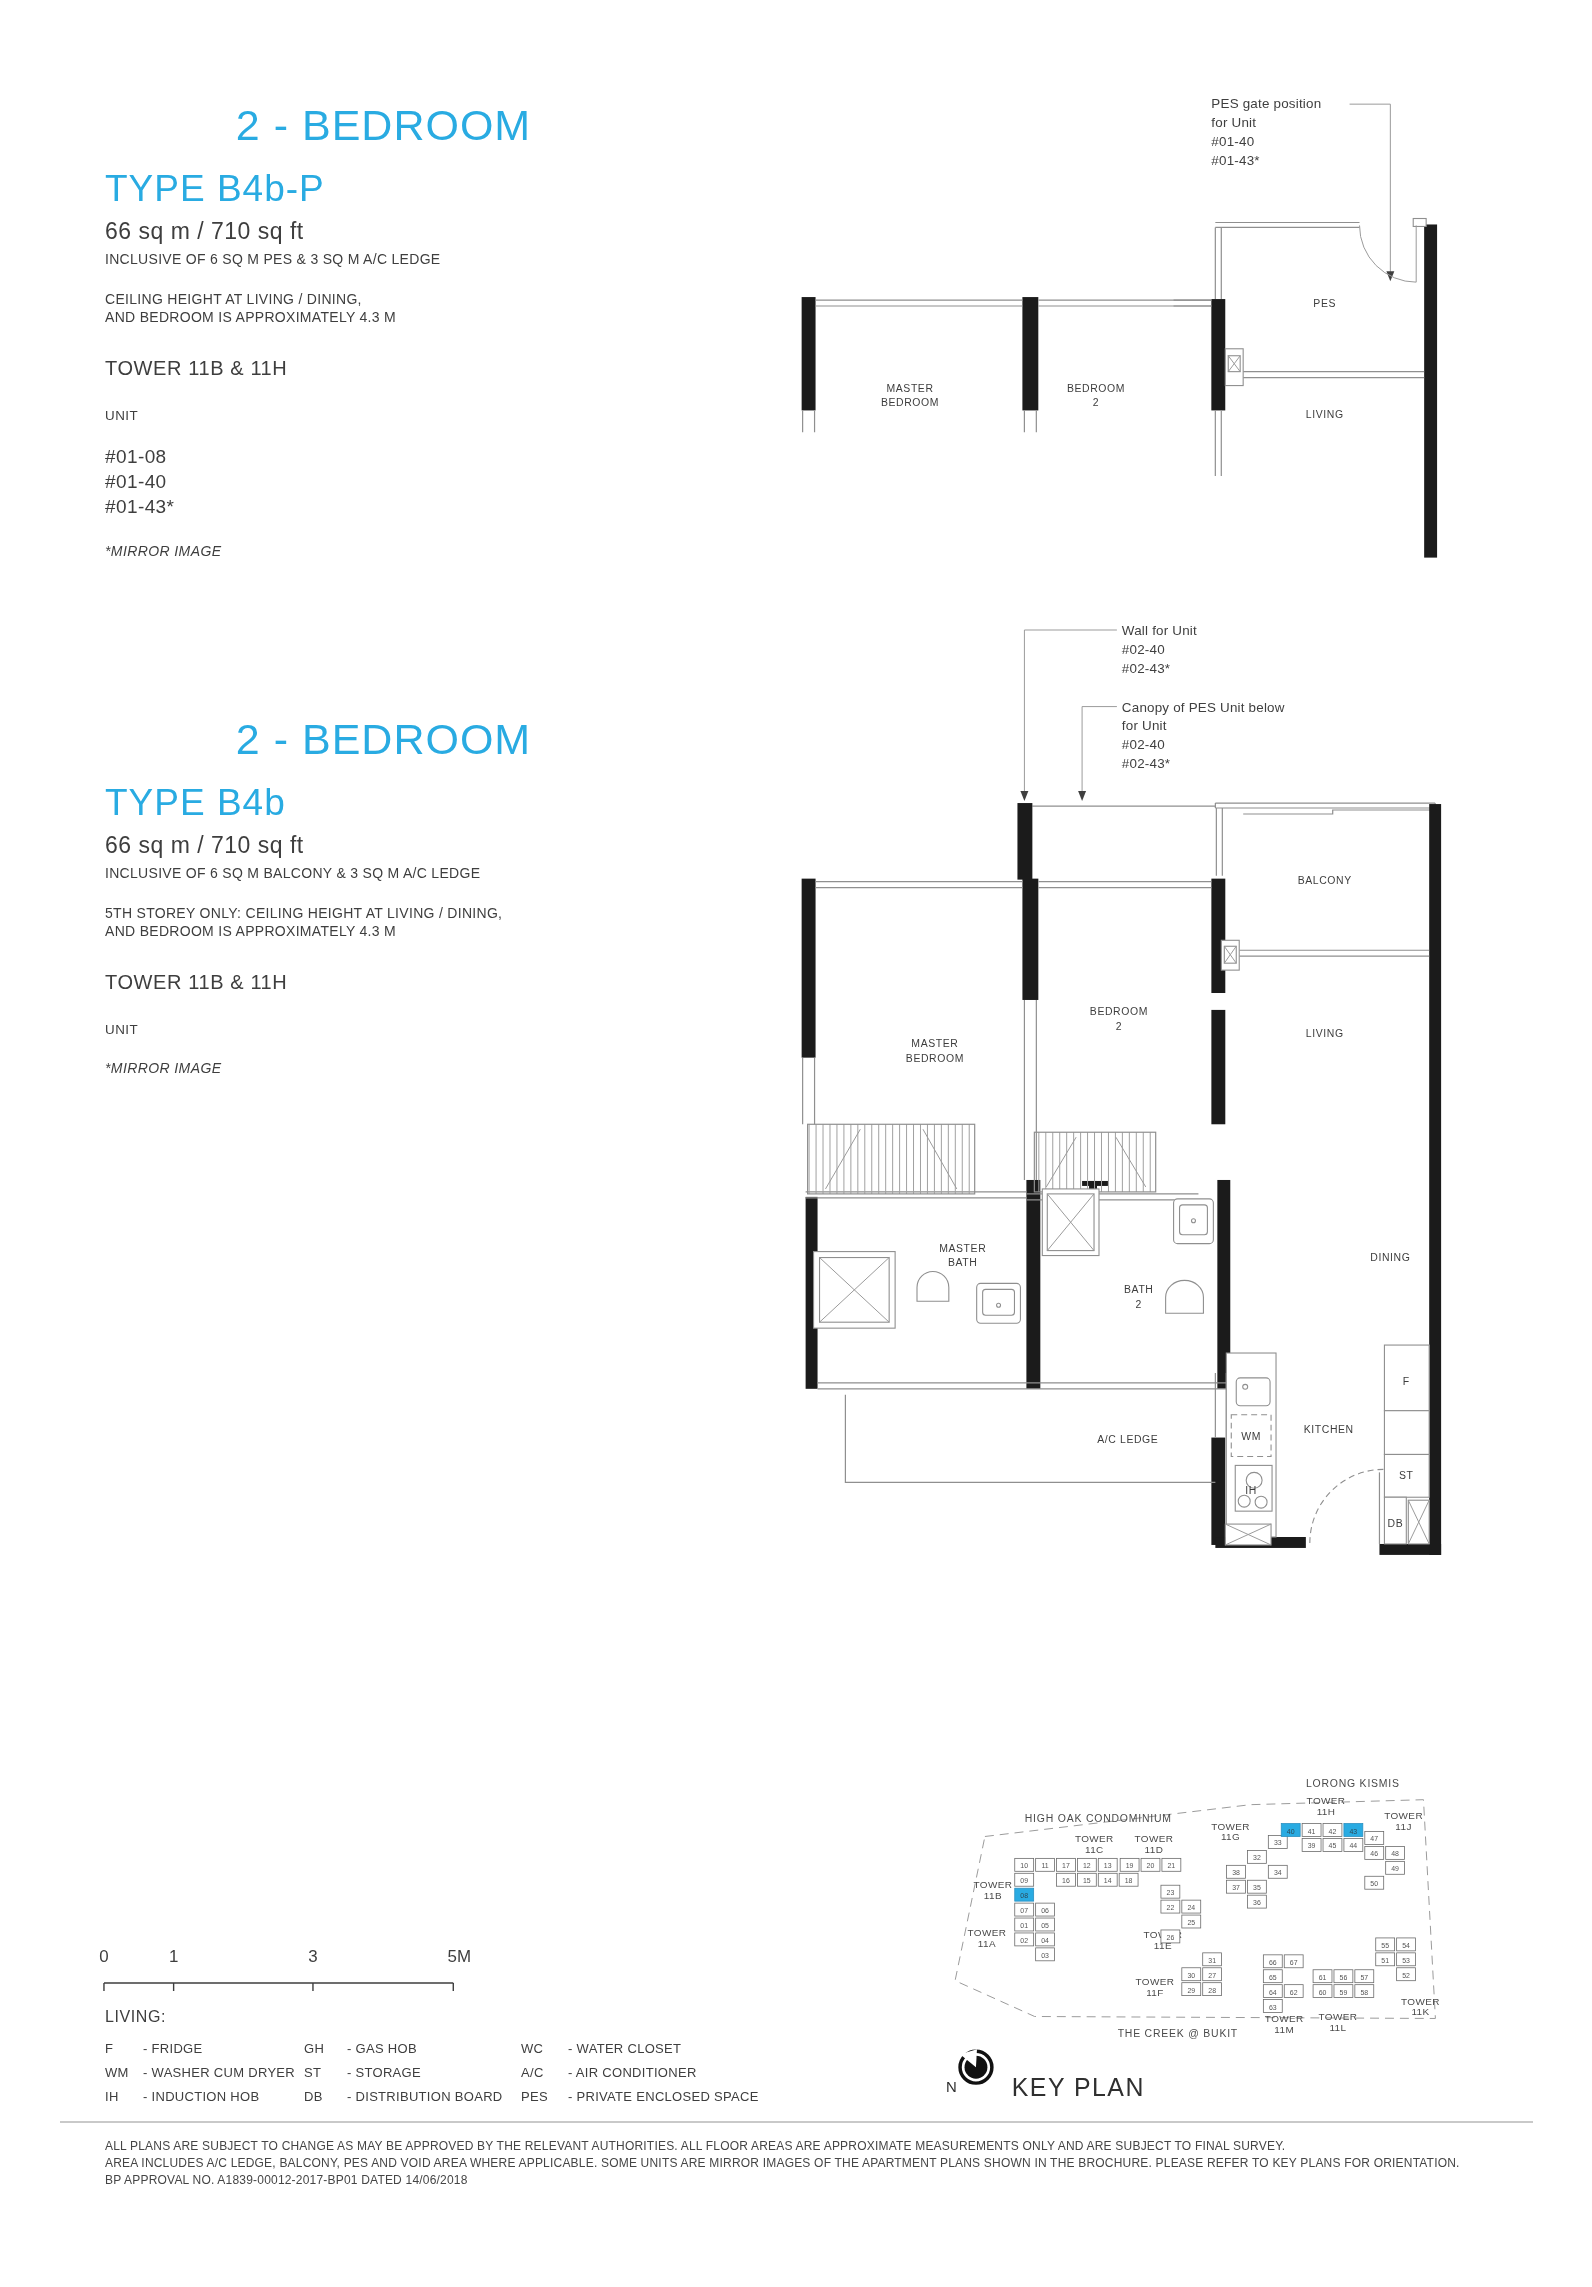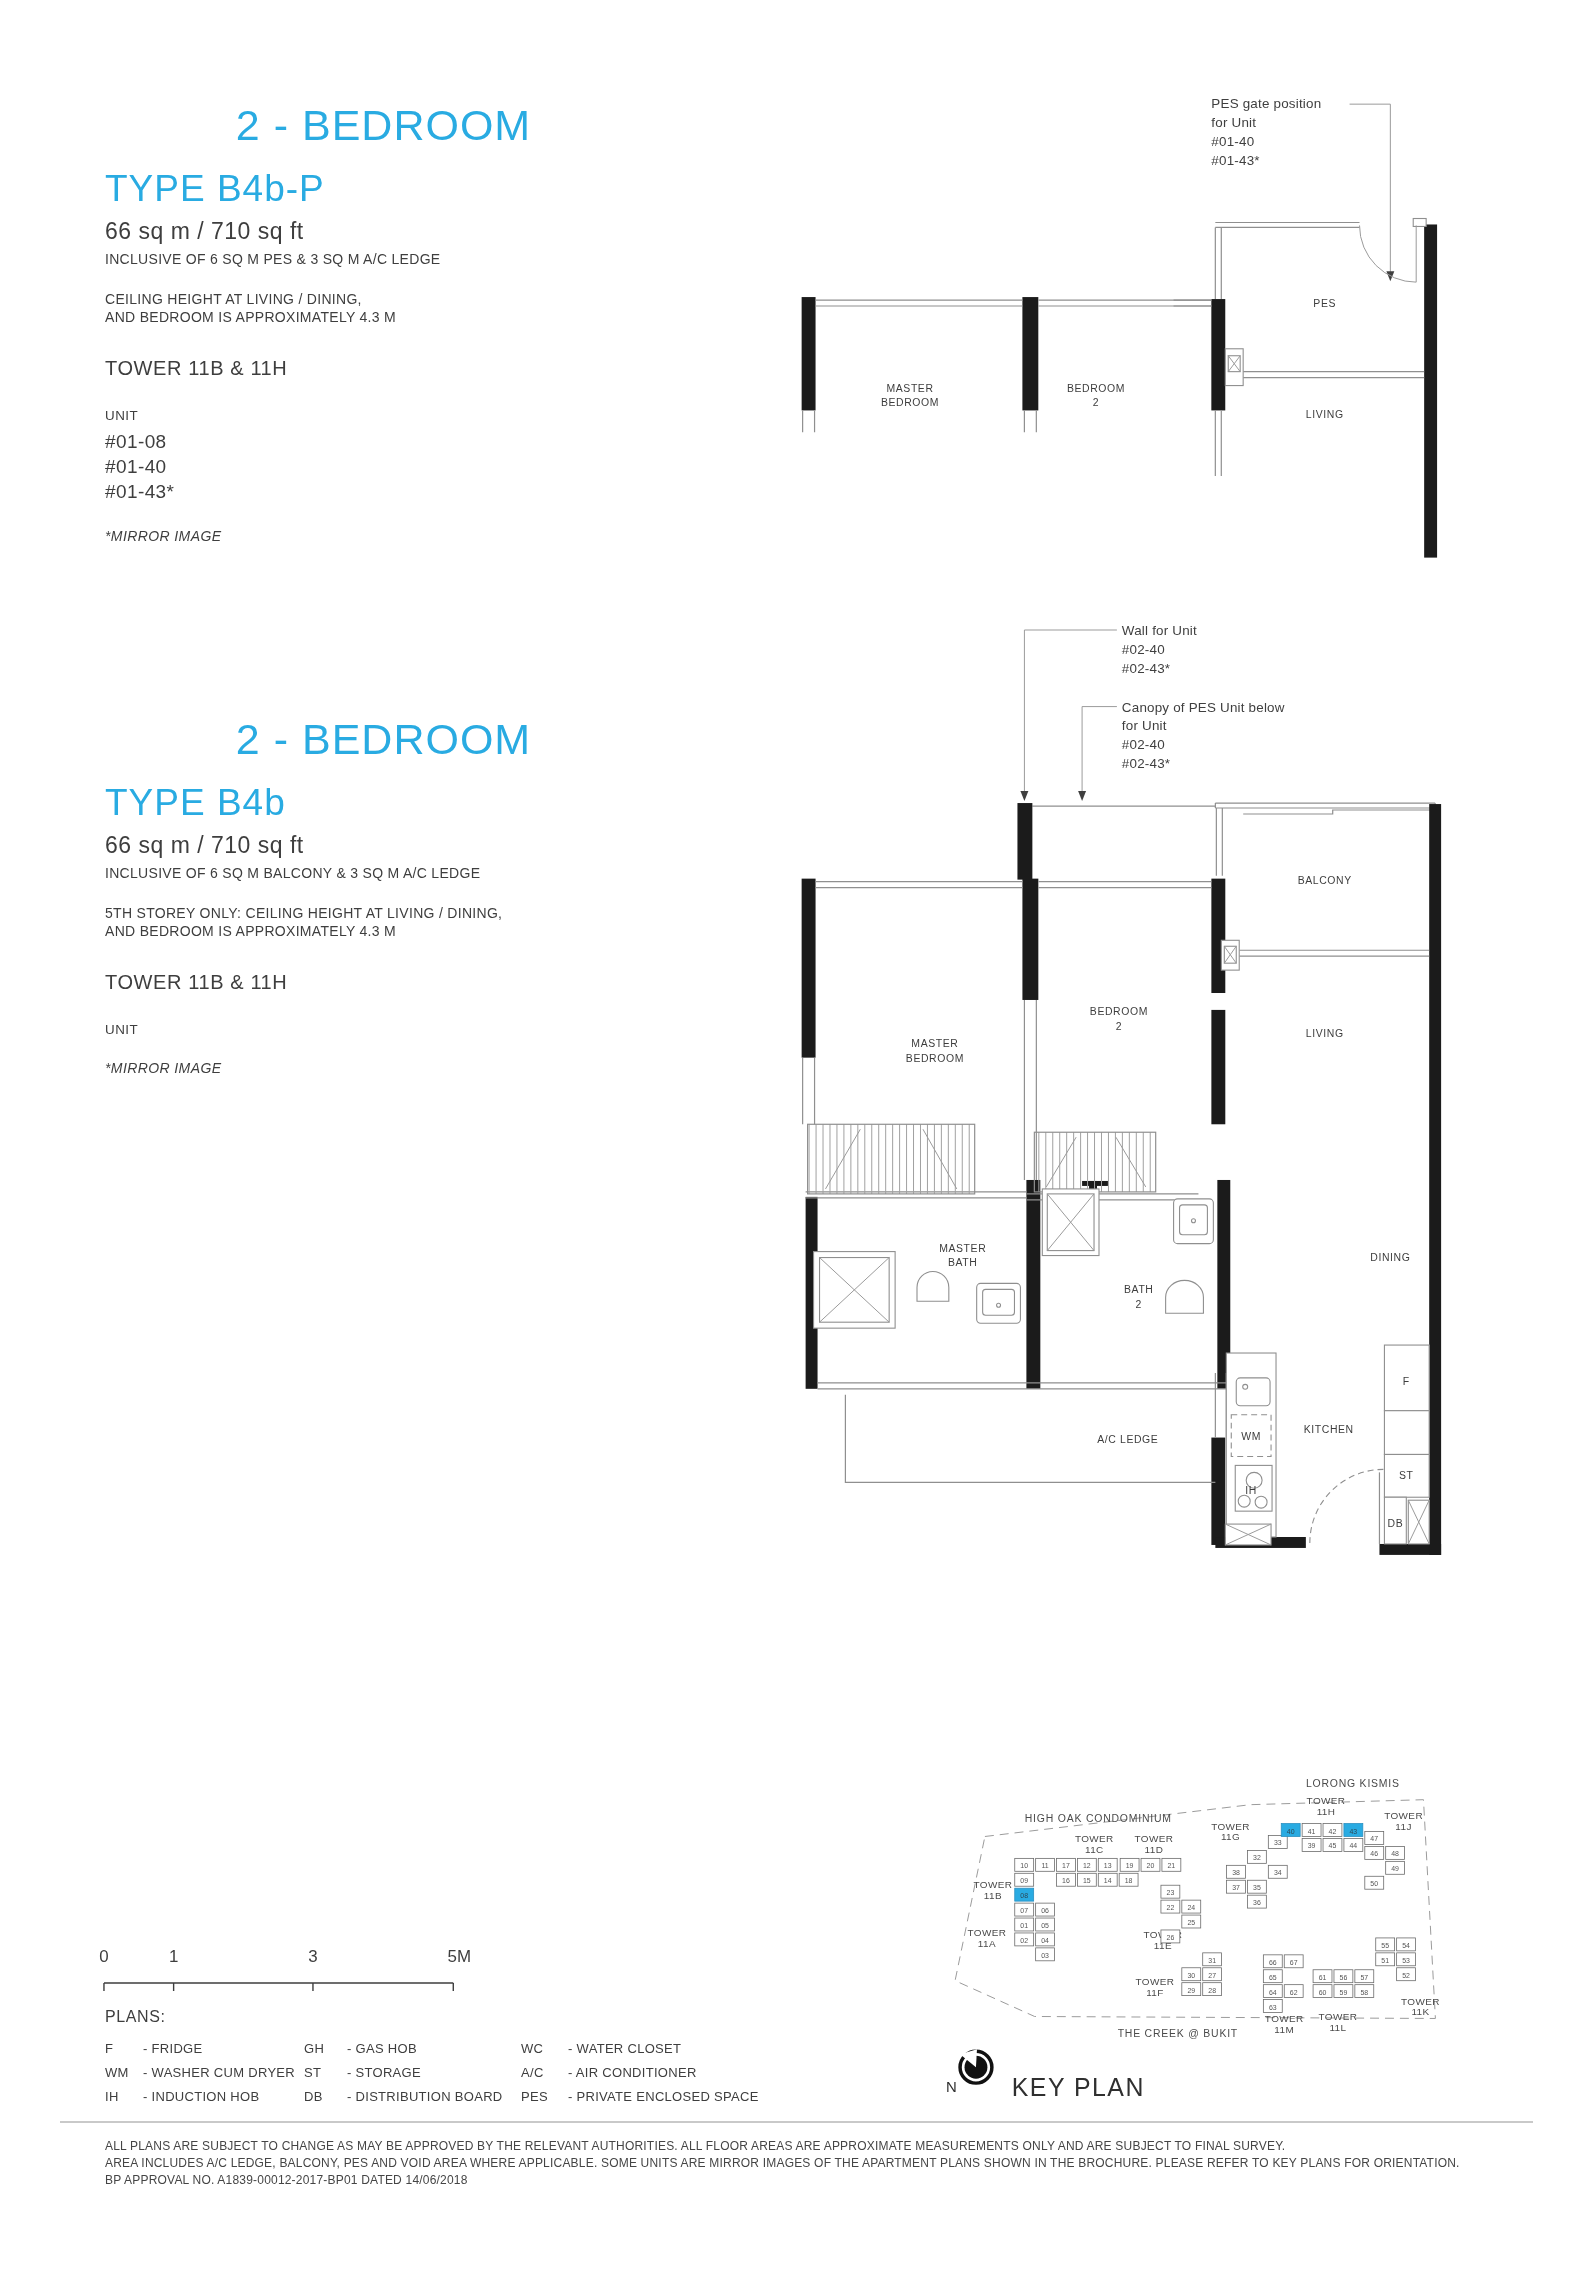--- a/index.html
+++ b/index.html
@@ -12,21 +12,21 @@
   
   .info{position:absolute;left:105px;width:557px;}
   .info h1{margin:0;font-size:43px;line-height:1;font-weight:400;color:#29ABE2;letter-spacing:1px;text-align:center;}
   .info h2{margin:23px 0 0 0;font-size:37px;line-height:1;font-weight:400;color:#29ABE2;letter-spacing:1px;}
   .info .area{margin-top:13px;font-size:23px;line-height:1;letter-spacing:0.5px;}
   .info .small{font-size:14px;line-height:18px;letter-spacing:0.3px;}
   .info .incl{margin-top:7px;}
   .info .ceil{margin-top:22px;}
   .info .tower{margin-top:32px;font-size:20px;line-height:1;letter-spacing:0.6px;}
   .info .unitlbl{margin-top:31px;font-size:13.4px;line-height:1;letter-spacing:0.5px;}
-  .info .units{margin-top:7px;font-size:19px;line-height:25px;letter-spacing:0.4px;}
+  .info .units{margin-top:22px;font-size:19px;line-height:25px;letter-spacing:0.4px;}
   .info .mirror{margin-top:25px;font-size:14px;line-height:1;letter-spacing:0.4px;font-style:italic;}
   
   svg text{font-family:"Liberation Sans", sans-serif;}
   .rm{font-size:10.5px;fill:#3d3d3d;text-anchor:middle;letter-spacing:.6px;}
   .ann{font-size:13.5px;fill:#3f3f3f;letter-spacing:.2px;}
   .thin{stroke:#8f8f8f;stroke-width:1.2;fill:none;}
   .thin2{stroke:#9a9a9a;stroke-width:1;fill:none;}
   .wall{fill:#1b1b1b;stroke:none;}
   .fix{stroke:#8f8f8f;stroke-width:1.1;fill:#ffffff;}
   .dash{stroke:#8f8f8f;stroke-width:1.1;fill:none;stroke-dasharray:6 4;}
@@ -286,21 +286,21 @@
 </svg>
 
 <svg class="abs" style="left:95px;top:1940px;" width="418" height="60" viewBox="0 0 420 60">
   <text class="sb-num" x="9" y="22">0</text>
   <text class="sb-num" x="79" y="22">1</text>
   <text class="sb-num" x="219" y="22">3</text>
   <text class="sb-num" x="366" y="22">5M</text>
   <path class="sb-line" d="M9,43 H360 M9,43 V51 M79,43 V51 M219,43 V51 M360,43 V51"></path>
 </svg>
 
-<div class="legend-title">PLANS:</div>
+<div class="legend-title">LIVING:</div>
 <div class="legend-grid" id="legend-grid">
     <div class="item">
       <span class="abbr">F</span>
       <span>- FRIDGE</span>
     </div>
     <div class="item">
       <span class="abbr">GH</span>
       <span>- GAS HOB</span>
     </div>
     <div class="item">

